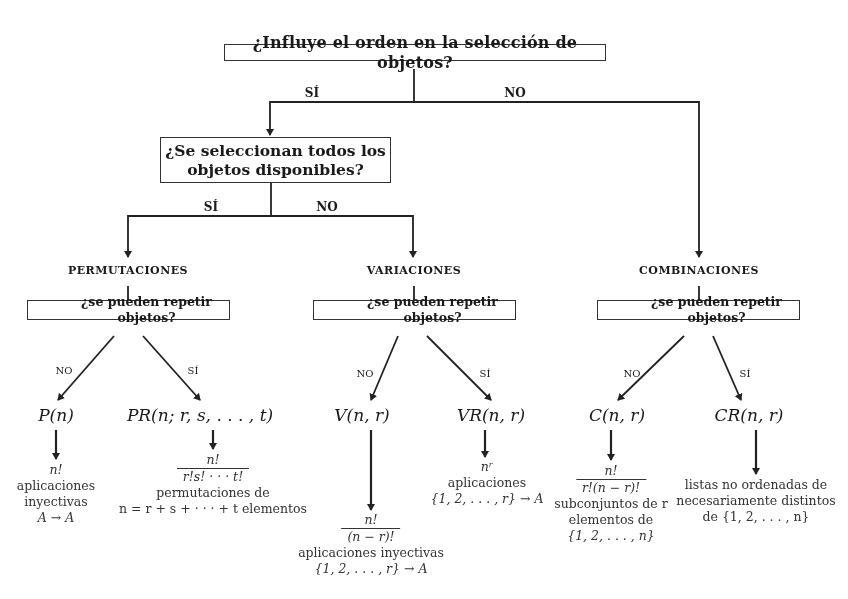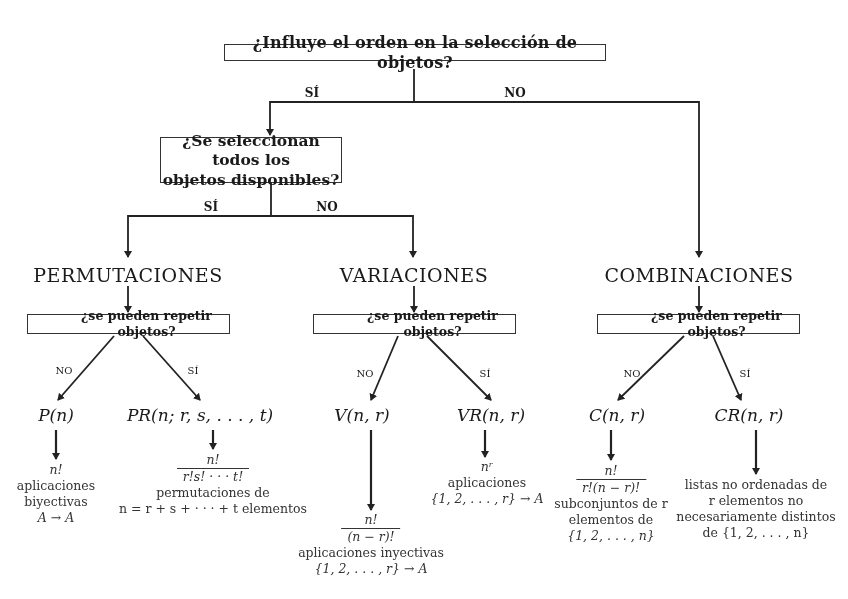--- a/index.html
+++ b/index.html
@@ -3,26 +3,26 @@
 <meta charset="utf-8">
 <style>
   html, body { margin:0; padding:0; background:#ffffff; }
   body { width:848px; height:599px; position:relative; overflow:hidden;
          font-family:"DejaVu Serif","Liberation Serif",serif; color:#1a1a1a; }
   #edges { position:absolute; left:0; top:0; width:848px; height:599px; }
   .box { position:absolute; border:1px solid #333; background:#fff; box-sizing:border-box;
          display:flex; align-items:center; justify-content:center; text-align:center;
          font-weight:bold; line-height:1.25; }
   .box-top { left:224px; top:44px; width:382px; height:17px; font-size:16px; letter-spacing:0.2px; }
-  .box-second { left:160px; top:137px; width:182px; height:46px; font-size:15.5px; }
-  .box-small { top:314px; width:203px; height:20px; font-size:12.5px; font-weight:bold;padding-left:36px; }
+  .box-second { left:160px; top:137px; width:231px; height:46px; font-size:15.5px; }
+  .box-small { top:300px; width:203px; height:20px; font-size:12.5px; font-weight:bold;padding-left:36px; }
   .label { position:absolute; font-weight:bold; white-space:nowrap; transform:translateX(-50%); }
   .edge-lbl { font-size:12px; }
   .edge-lbl-sm { font-size:10px; font-weight:normal; }
-  .category { font-size:19px; font-weight:normal; letter-spacing:0.5px; }
+  .category { font-size:11px; font-weight:bold; letter-spacing:0.5px; }
   .notation { font-size:17px; font-style:italic; font-weight:normal; }
   .result { position:absolute; transform:translateX(-50%); text-align:center;
             font-size:12.5px; line-height:16px; white-space:nowrap; color:#333; }
   .frac { display:inline-flex; flex-direction:column; align-items:center; font-style:italic; }
   .frac .num { padding:0 6px; }
   .frac .den { border-top:1px solid #333; padding:0 6px; }
   .math { font-style:italic; }
 </style>
 </head>
 <body>
@@ -102,21 +102,21 @@
 <span class="label notation" style="left:56px;top:405px">P(n)</span>
 <span class="label notation" style="left:200px;top:405px">PR(n; r, s, . . . , t)</span>
 <span class="label notation" style="left:362px;top:405px">V(n, r)</span>
 <span class="label notation" style="left:491px;top:405px">VR(n, r)</span>
 <span class="label notation" style="left:617px;top:405px">C(n, r)</span>
 <span class="label notation" style="left:749px;top:405px">CR(n, r)</span>
 
 <div class="result" style="left:56px;top:462px">
   <div class="math">n!</div>
   <div>aplicaciones</div>
-  <div>biyectivas</div>
+  <div>inyectivas</div>
   <div class="math">A → A</div>
 </div>
 
 <div class="result" style="left:213px;top:452px">
   <div class="frac">
     <span class="num">n!</span>
     <span class="den">r!s! · · · t!</span>
   </div>
   <div>permutaciones de</div>
   <div>n = r + s + · · · + t elementos</div>
@@ -142,16 +142,15 @@
     <span class="num">n!</span>
     <span class="den">r!(n − r)!</span>
   </div>
   <div>subconjuntos de r</div>
   <div>elementos de</div>
   <div class="math">{1, 2, . . . , n}</div>
 </div>
 
 <div class="result" style="left:756px;top:477px">
   <div>listas no ordenadas de</div>
-  <div>r elementos no</div>
   <div>necesariamente distintos</div>
   <div>de {1, 2, . . . , n}</div>
 </div>
 
 </body></html>

